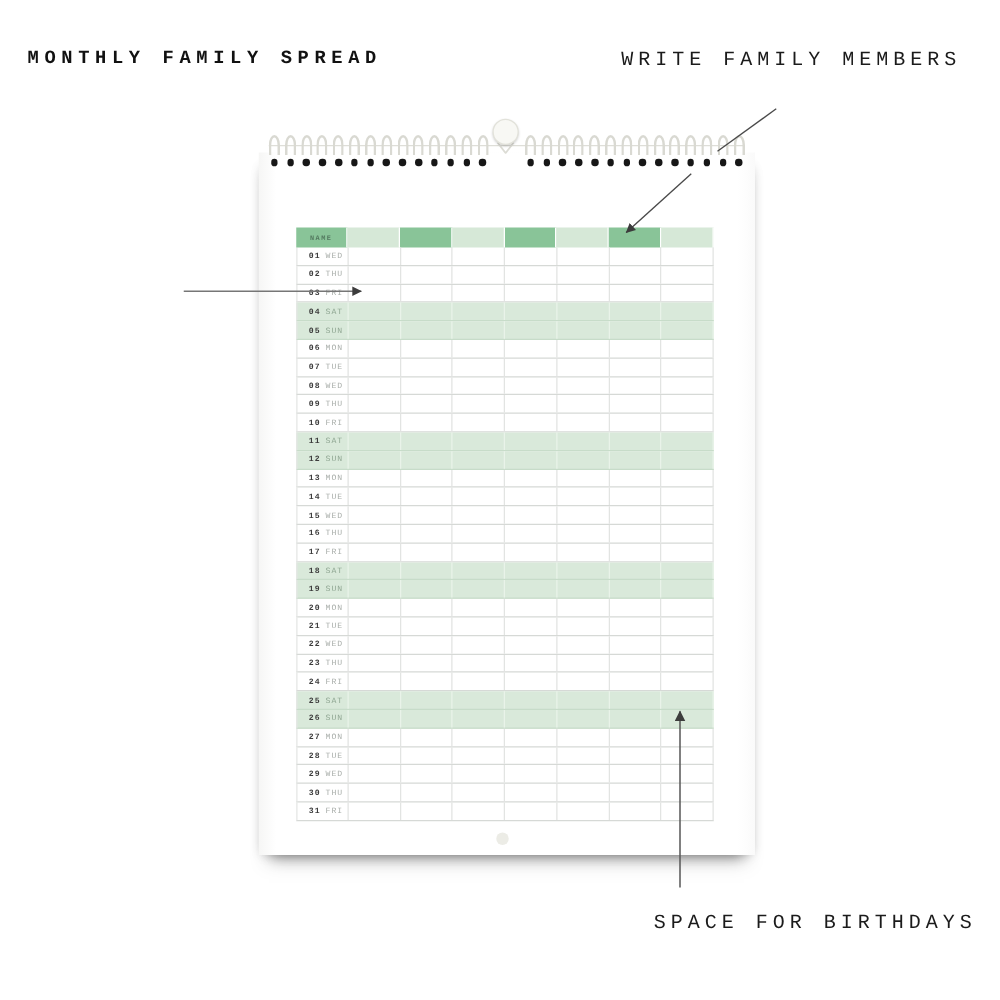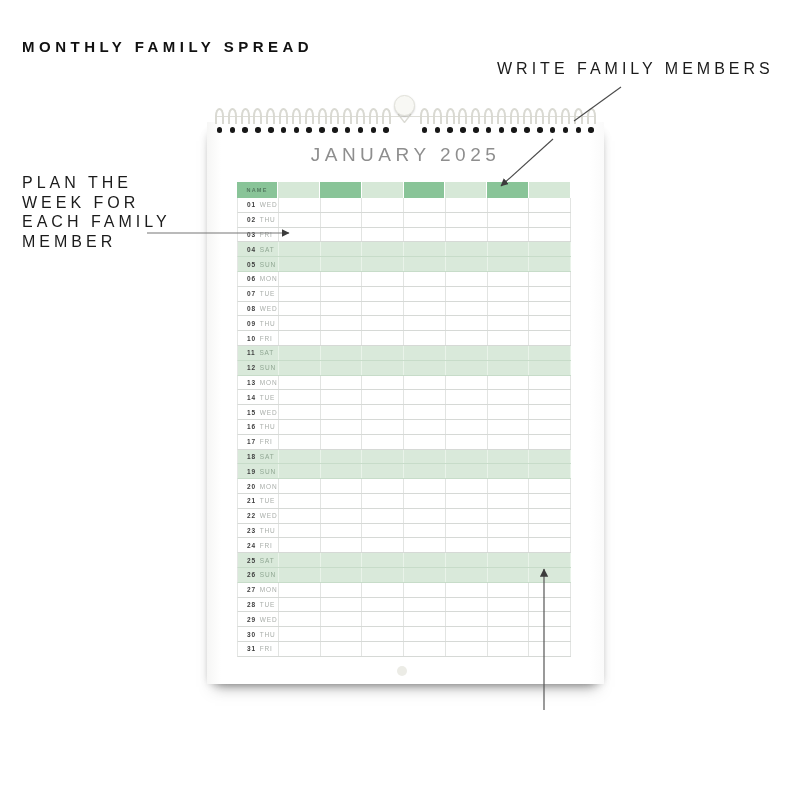--- a/index.html
+++ b/index.html
@@ -1,20 +1,20 @@
 <!DOCTYPE html>
 <html style="--medium-green: #89c498; --pale-green: #d6e8d7; --weekend-green: #d9e9da; --name-text: #547a60;"><head>
 <meta charset="utf-8">
 <style>
   * { margin:0; padding:0; box-sizing:border-box; }
   html,body { width:800px; height:800px; background:#fff; font-family:"Liberation Sans", sans-serif; }
-  .scene { position:relative; width:800px; height:800px; background:#ffffff; overflow:hidden; }
-
-  
-  .annot { position:absolute; color:#1b1b1b; font-size:16px; letter-spacing:4px; line-height:19.5px; white-space:nowrap;margin-top:20px; }
+  .scene { position:relative; width:800px; height:800px; background:#ffffff; overflow:hidden;font-family:Liberation Mono, monospace; }
+
+  
+  .annot { position:absolute; color:#1b1b1b; font-size:16px; letter-spacing:4px; line-height:19.5px; white-space:nowrap; }
   .heading { position:absolute; left:22px; top:38px; font-size:15px; font-weight:700; letter-spacing:4.5px; color:#111; white-space:nowrap; }
   .annot-tr { left:497px; top:39px; }
   .annot-left { left:22px; top:153px; }
   .annot-br { left:523px; top:728px; line-height:21.5px; }
 
   
   .cal-page {
     position:absolute; left:207px; top:122px; width:397px; height:562px;
     background:linear-gradient(90deg, #f6f6f5 0px, #ffffff 14px, #ffffff 383px, #fafafa 397px);
     box-shadow: 0 11px 13px -8px rgba(70,70,70,0.5),
@@ -69,28 +69,23 @@
 <body>
 
 <div class="scene">
 
   <div class="heading">MONTHLY FAMILY SPREAD</div>
 
   <div class="annot annot-tr">
     <div>WRITE FAMILY MEMBERS</div>
   </div>
 
-  <div class="annot annot-left">
-    <div>PLAN THE</div>
-    <div>WEEK FOR</div>
-    <div>EACH FAMILY</div>
-    <div>MEMBER</div>
-  </div>
 
   <div class="annot annot-br">
+    <div>SPACE FOR BIRTHDAYS</div>
   </div>
 
   <div class="cal-page">
     <div class="wire-back"></div>
     <div class="binding" id="binding">
         <div class="sp-unit">
           <div class="sp-arc"></div>
           <div class="sp-dot"></div>
         </div>
         <div class="sp-unit">
@@ -208,21 +203,20 @@
         <div class="sp-unit">
           <div class="sp-arc"></div>
           <div class="sp-dot"></div>
         </div>
       </div>
     <svg class="hanger-strap" viewBox="0 0 15 9">
       <path d="M1,0 L7.5,8.5 L14,0" fill="none" stroke="#dcdcd5" stroke-width="1.4"></path>
     </svg>
     <div class="hanger"></div>
 
-    <div class="month-title">JANUARY 2025</div>
 
     <div class="cal-table">
       <div class="hdr-row" id="cal-header">
           <div class="hdr-cell name">NAME</div>
           <div class="hdr-cell pale"></div>
           <div class="hdr-cell medium"></div>
           <div class="hdr-cell pale"></div>
           <div class="hdr-cell medium"></div>
           <div class="hdr-cell pale"></div>
           <div class="hdr-cell medium"></div>

